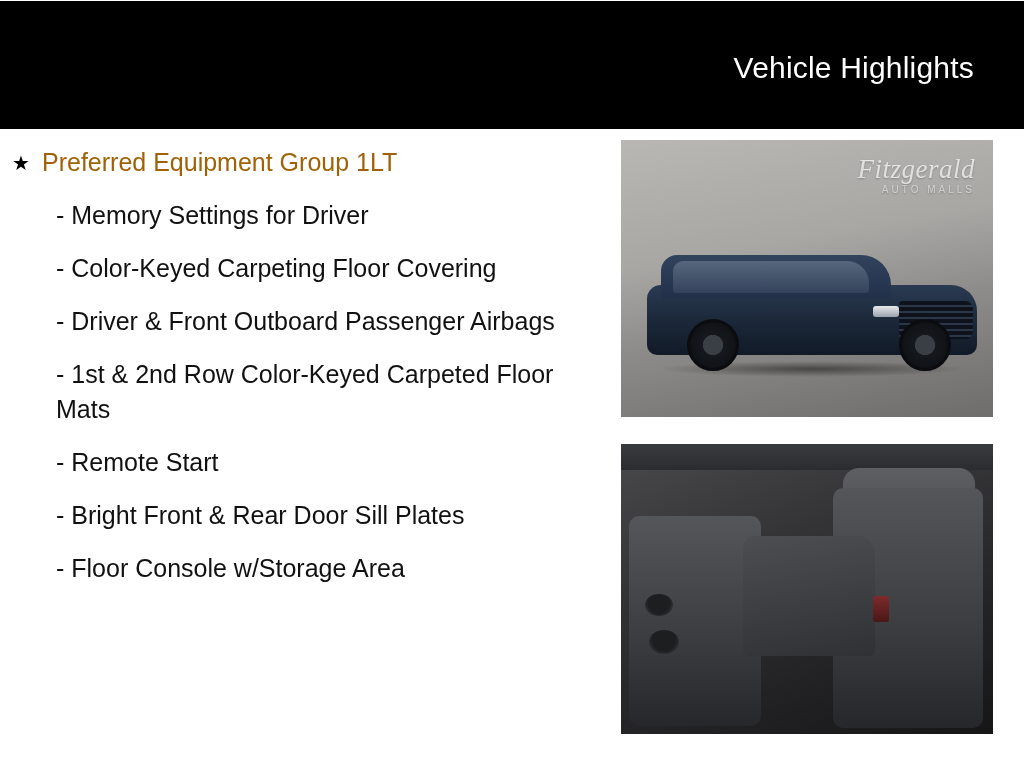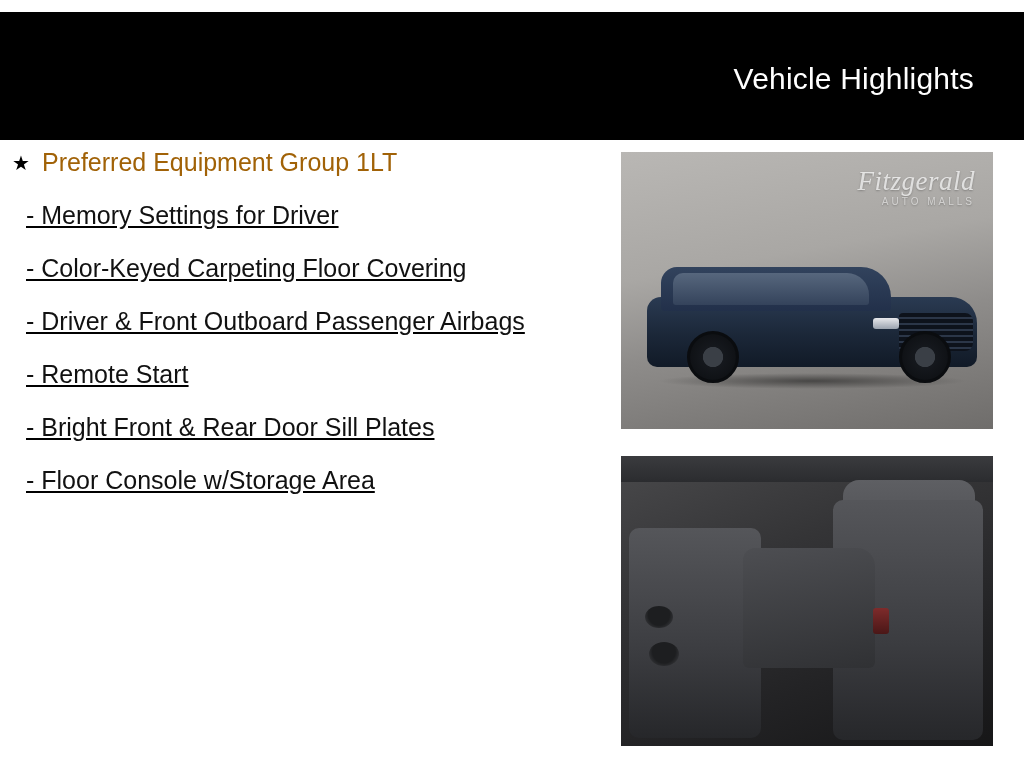--- a/index.html
+++ b/index.html
@@ -16,21 +16,21 @@
   }
   .slide {
     width: 1024px;
     height: 768px;
     position: relative;
     background: #ffffff;
   }
   .header-bar {
     position: absolute;
     left: 0;
-    top: 12px;
+    top: 1px;
     width: 1024px;
     height: 128px;
     background: #000000;
   }
   .header-title {
     position: absolute;
     right: 50px;
     top: 50px;
     color: #ffffff;
     font-size: 30px;
@@ -63,34 +63,33 @@
     color: #000000;
     text-align: left;
     padding-top: 1px;
   }
   .bullet-main-text {
     font-size: 25px;
     line-height: 34px;
     color: #a16207;
   }
   .sub-row {
-    margin-left: 14px;
+    margin-left: 44px;
     margin-bottom: 18px;
-    text-decoration: underline;
   }
   .sub-text {
     font-size: 25px;
     line-height: 35px;
     color: #111111;
     max-width: 545px;
   }
   .image-col {
     position: absolute;
     left: 621px;
-    top: 24px;
+    top: 12px;
     width: 383px;
   }
   .photo {
     width: 372px;
     border: 0;
     display: block;
     position: relative;
     overflow: hidden;
   }
   .photo-exterior {
@@ -280,20 +279,23 @@
       </div>
 
       <div class="sub-row">
         <div class="sub-text">- Color-Keyed Carpeting Floor Covering</div>
       </div>
 
       <div class="sub-row">
         <div class="sub-text">- Driver &amp; Front Outboard Passenger Airbags</div>
       </div>
 
+      <div class="sub-row">
+        <div class="sub-text">- 1st &amp; 2nd Row Color-Keyed Carpeted Floor Mats</div>
+      </div>
 
       <div class="sub-row">
         <div class="sub-text">- Remote Start</div>
       </div>
 
       <div class="sub-row">
         <div class="sub-text">- Bright Front &amp; Rear Door Sill Plates</div>
       </div>
 
       <div class="sub-row">

